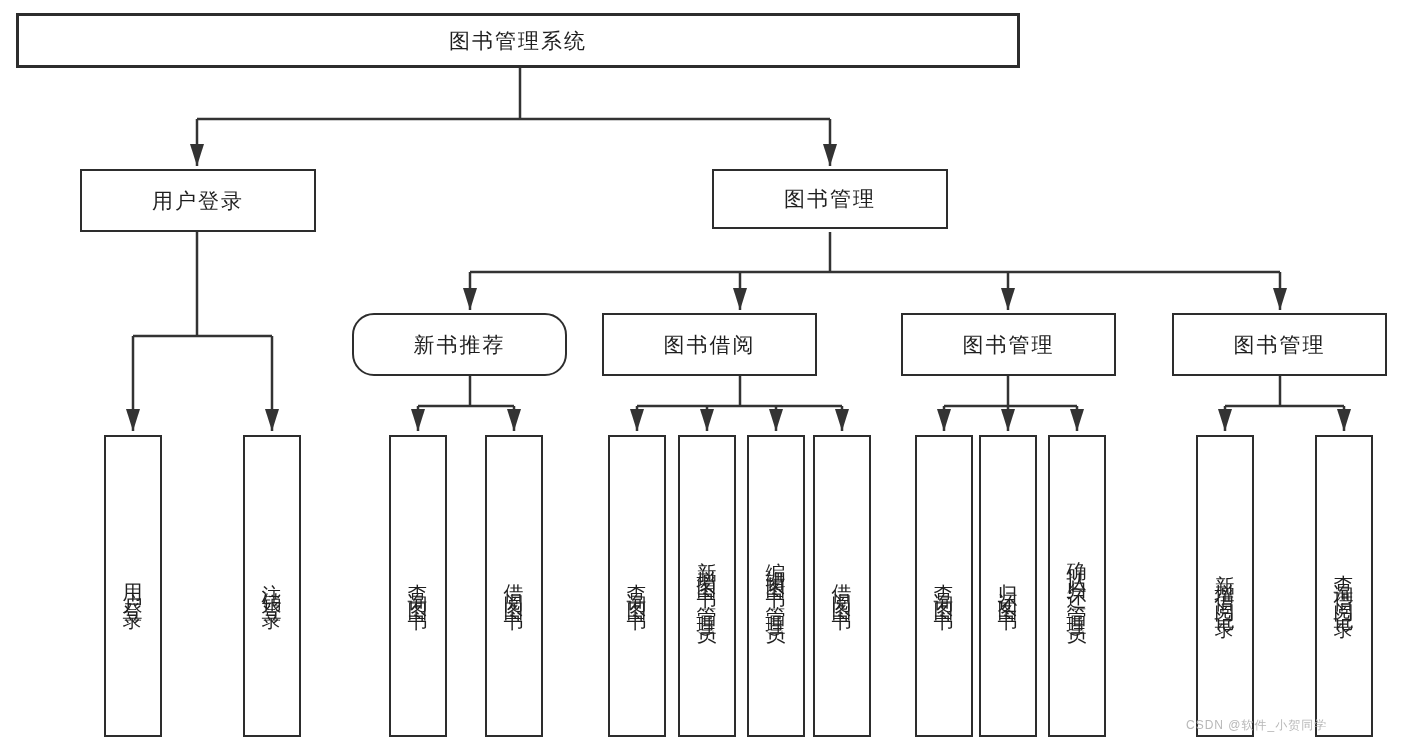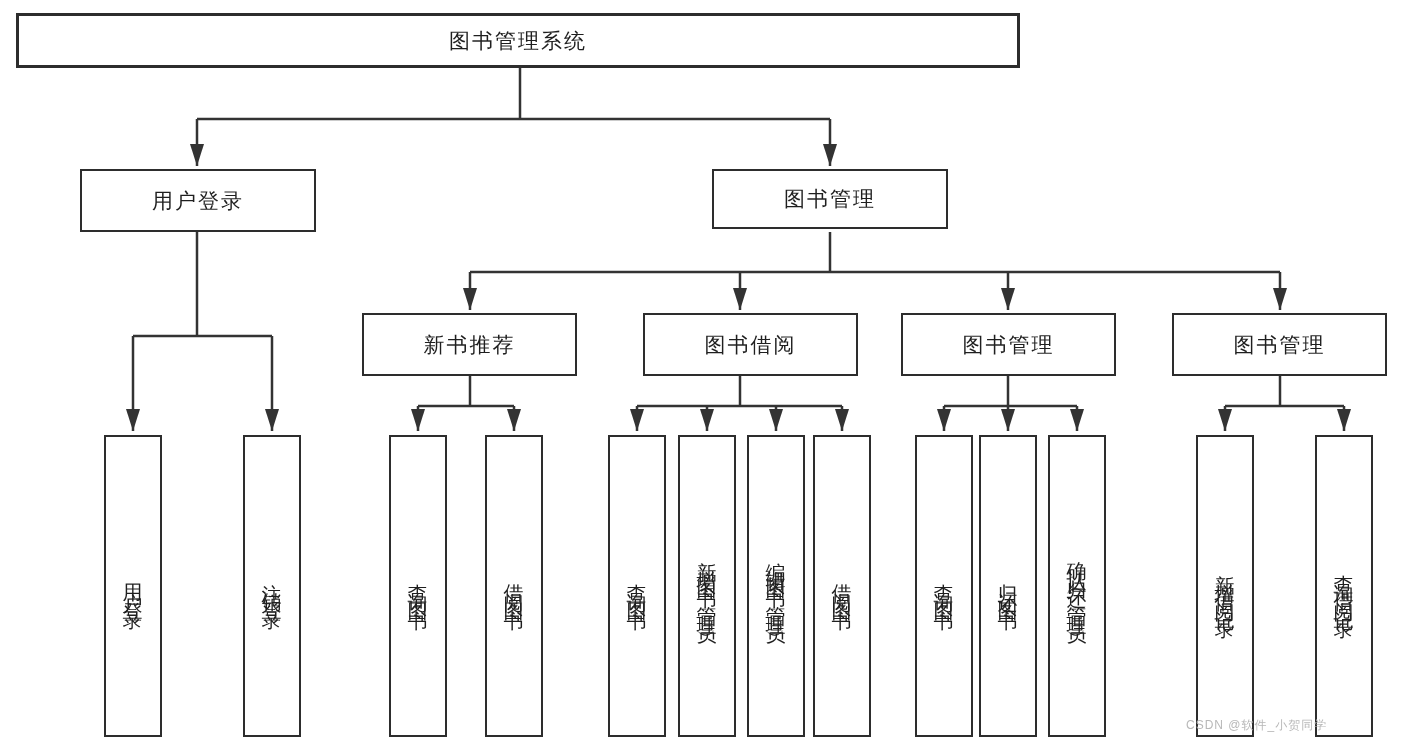--- a/index.html
+++ b/index.html
@@ -21,22 +21,22 @@
     box-sizing:border-box;
     display:flex;align-items:center;justify-content:center;
     color:#1f1f1f;
   }
   .hnode{font-size:21px;letter-spacing:2px;}
   .n-root{left:16px;top:13px;width:1004px;height:55px;border-width:3px;}
   .n-login{left:80px;top:169px;width:236px;height:63px;}
   .n-mgmt{left:712px;top:169px;width:236px;height:60px;}
 
   .sec{top:313px;width:215px;height:63px;}
-  .n-newbook{left:362px;}
-  .n-borrow{left:643px;}
+  .n-newbook{left:352px;border-radius:22px;}
+  .n-borrow{left:602px;}
   .n-current{left:901px;}
   .n-record{left:1172px;}
 
   .leaf{top:435px;width:58px;height:302px;}
   .leaf span{
     writing-mode:vertical-rl;
     text-orientation:mixed;
     font-size:20px;
     letter-spacing:9px;
     line-height:1;

